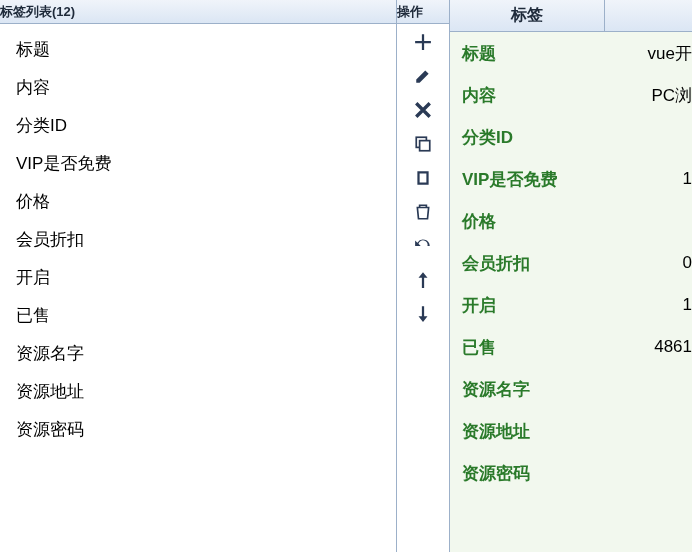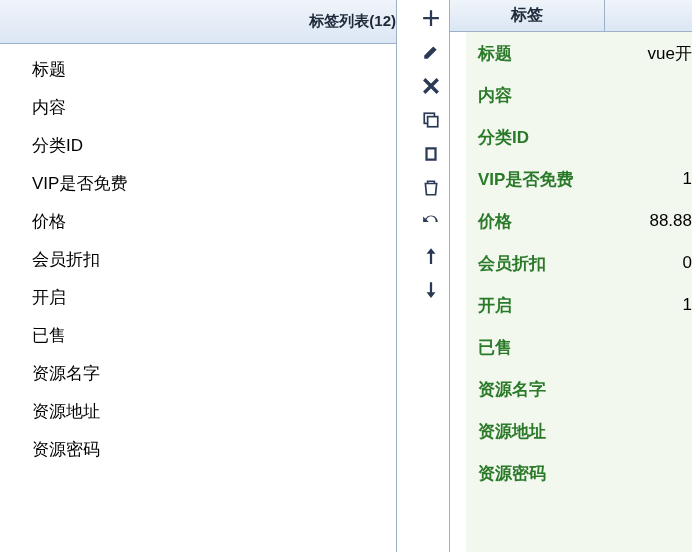--- a/index.html
+++ b/index.html
@@ -2,28 +2,28 @@
 <html><head>
 <meta charset="utf-8">
 <style>
   * { box-sizing: border-box; margin: 0; padding: 0; }
   html, body { width: 692px; height: 552px; overflow: hidden; font-family: "SimSun", "宋体", sans-serif; font-size: 16px; color: #000; background: #fff; }
   .root { display: flex; width: 100%; height: 100%; }
   .col-left { width: 397px; display: flex; flex-direction: column; border-right: 1px solid #9cb0c9; }
   .col-mid { width: 53px; display: flex; flex-direction: column; border-right: 1px solid #9cb0c9; }
   .col-right { flex: 1; display: flex; flex-direction: column; }
   .header {
-    height: 44px;
+    height: 24px;
     background: linear-gradient(#f0f4fa, #dbe6f4);
     border-bottom: 1px solid #9cb0c9;
-    display: flex; align-items: center; justify-content: flex-end;
-    font-size: 15px; font-weight: bold; color: #1e2a3a;
+    display: flex; align-items: center; justify-content: flex-start;
+    font-size: 13px; font-weight: bold; color: #1e2a3a;
     position: relative;
   }
-  .body { flex: 1; overflow: hidden; margin-left: 16px; }
+  .body { flex: 1; overflow: hidden; }
   .list { padding: 6px 0 0 16px; }
   .list-item { height: 38px; display: flex; align-items: center; font-size: 17px; }
   .ops { padding-top: 8px; display: flex; flex-direction: column; align-items: center; gap: 14px; }
   .ops .icon { width: 20px; height: 20px; display: flex; align-items: center; justify-content: center; color: #3a3a3a; cursor: pointer; }
   .ops svg { width: 18px; height: 18px; }
   .detail-head { display: flex; height: 32px; background: linear-gradient(#f0f4fa, #dbe6f4); border-bottom: 1px solid #9cb0c9; }
   .detail-head .h-label { flex: 0 0 155px; display: flex; align-items: center; justify-content: center; border-right: 1px solid #9cb0c9; font-weight: bold; color: #1e2a3a; }
   .detail-head .h-value { flex: 1; }
   .detail-body { background: #f2f8ee; height: 100%; }
   .detail-row { display: flex; height: 42px; align-items: center; }
@@ -70,20 +70,23 @@
       <div class="list-item">
           <span>资源地址</span>
         </div>
       <div class="list-item">
           <span>资源密码</span>
         </div>
     </div>
   </div>
 
   <div class="col-mid">
+    <div class="header">
+      <span>操作</span>
+    </div>
     <div class="body ops">
       <span class="icon">
         <svg viewBox="0 0 16 16">
             <path d="M7 1h2v6h6v2H9v6H7V9H1V7h6z" fill="#2a3a55"></path>
           </svg>
       </span>
       <span class="icon">
         <svg viewBox="0 0 16 16">
             <path d="M2 11l8-8 3 3-8 8H2v-3z" fill="#2a3a55"></path>
           </svg>
@@ -135,43 +138,44 @@
       </div>
       <div class="h-value"></div>
     </div>
     <div class="body detail-body">
       <div class="detail-row">
           <span class="d-label">标题</span>
           <span class="d-value">vue开</span>
         </div>
       <div class="detail-row">
           <span class="d-label">内容</span>
+          <span class="d-value">PC浏</span>
         </div>
       <div class="detail-row">
           <span class="d-label">分类ID</span>
           <span class="d-value"></span>
         </div>
       <div class="detail-row">
           <span class="d-label">VIP是否免费</span>
           <span class="d-value">1</span>
         </div>
       <div class="detail-row">
           <span class="d-label">价格</span>
-          <span class="d-value">88.88</span>
         </div>
       <div class="detail-row">
           <span class="d-label">会员折扣</span>
           <span class="d-value">0</span>
         </div>
       <div class="detail-row">
           <span class="d-label">开启</span>
           <span class="d-value">1</span>
         </div>
       <div class="detail-row">
           <span class="d-label">已售</span>
+          <span class="d-value">4861</span>
         </div>
       <div class="detail-row">
           <span class="d-label">资源名字</span>
           <span class="d-value"></span>
         </div>
       <div class="detail-row">
           <span class="d-label">资源地址</span>
           <span class="d-value"></span>
         </div>
       <div class="detail-row">

